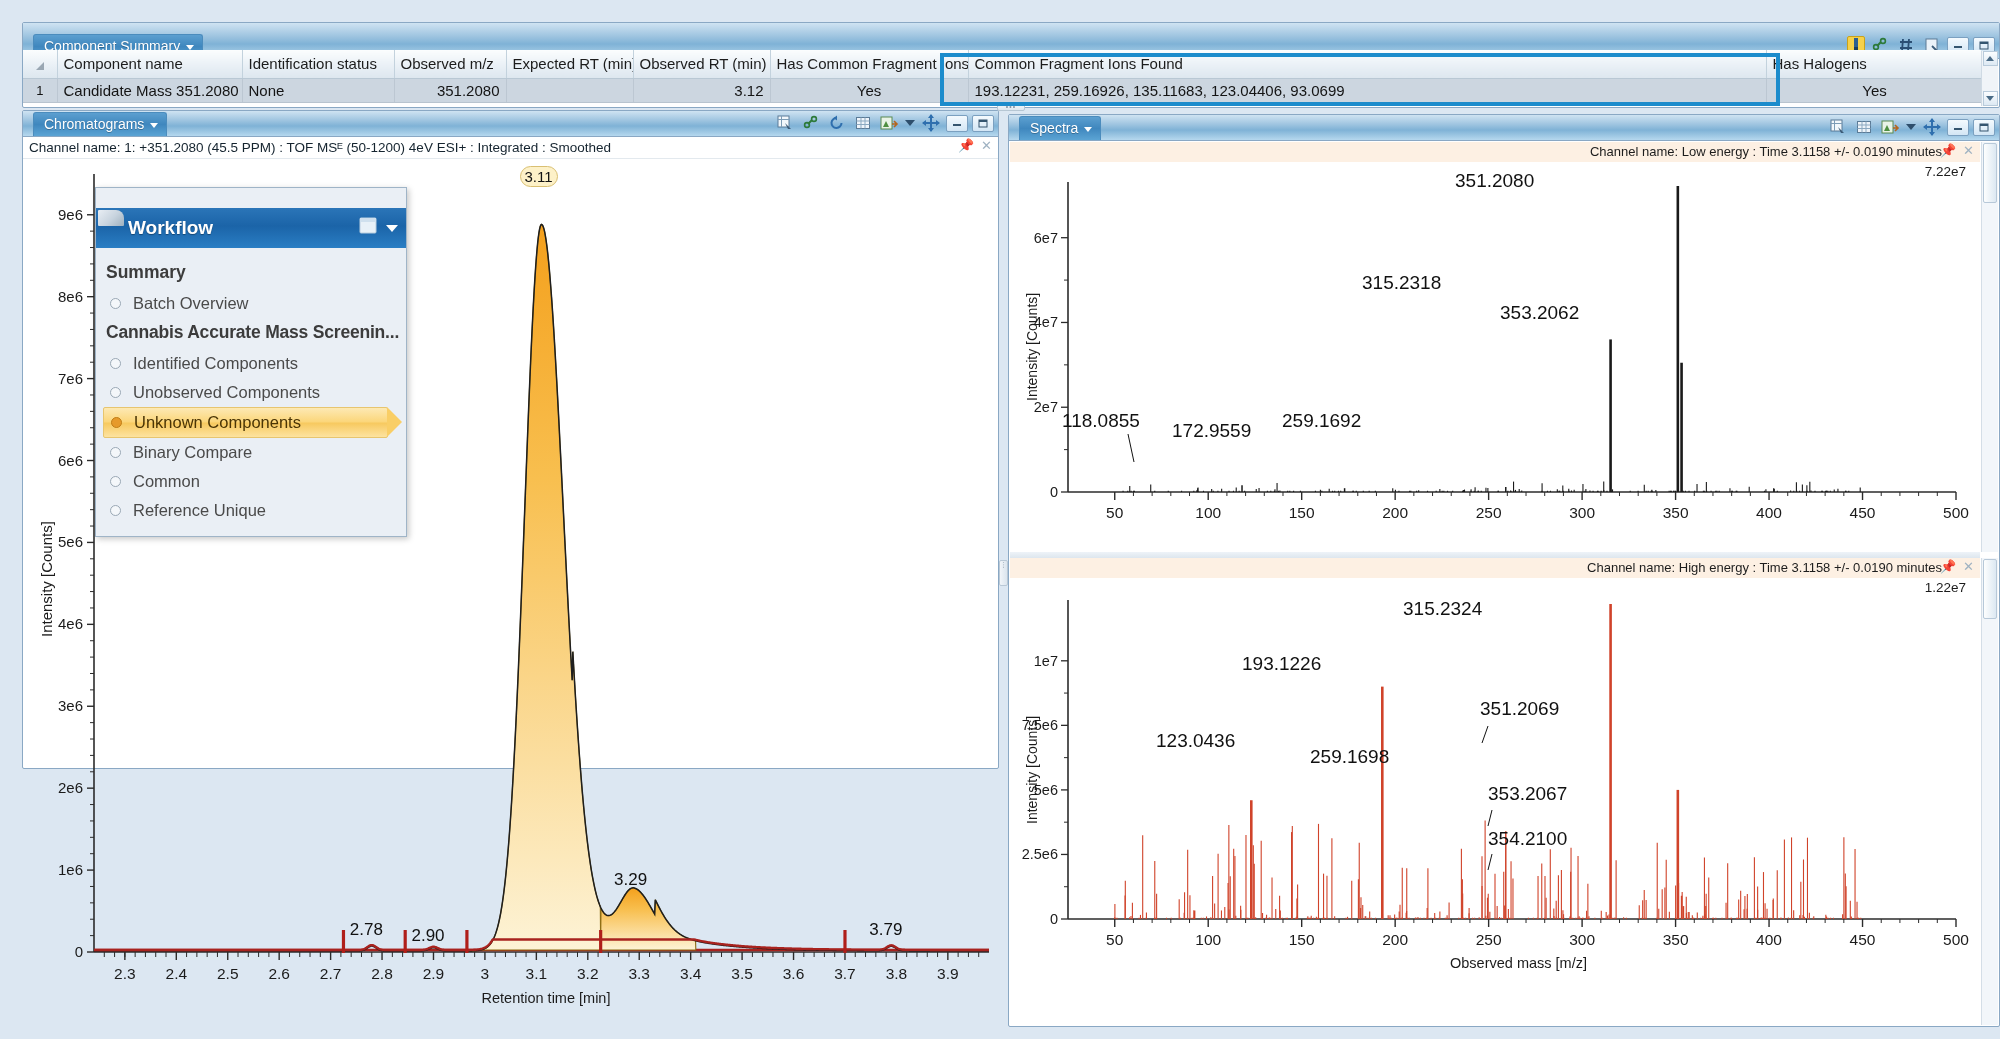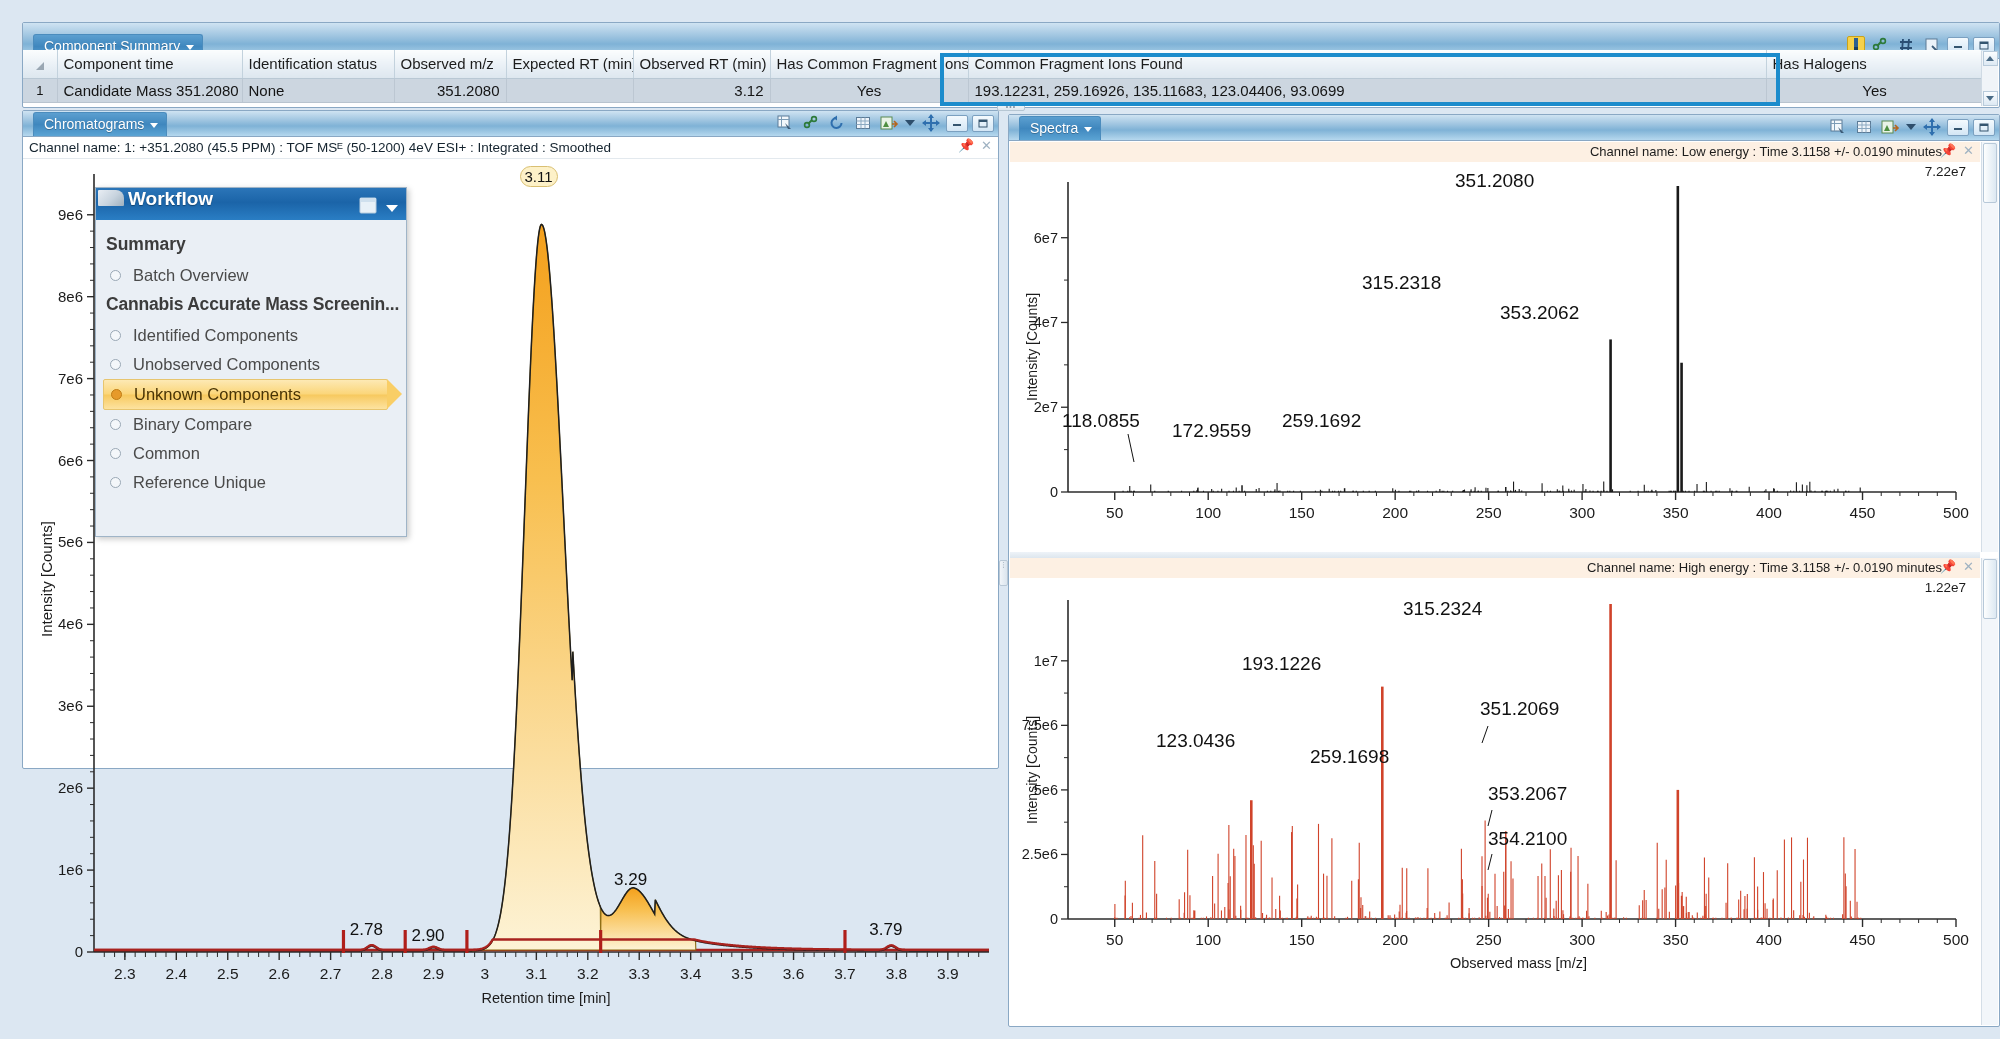--- a/index.html
+++ b/index.html
@@ -137,23 +137,23 @@
   }
 
   
   #workflow {
     position: absolute; left: 95px; top: 187px; width: 312px; height: 350px;
     background: #eaeff5; border: 1px solid #9fb4c7;
     box-shadow: 2px 2px 6px rgba(0,0,0,0.22);
     z-index: 20;
   }
   #wf-head {
-    height: 32px; position: relative;
+    height: 40px; position: relative;
     background: linear-gradient(to bottom, #2b75b8 0%, #1b64a8 45%, #2a7ec4 100%);
-    display: flex; align-items: flex-start;
+    display: flex; align-items: center; margin-top: 20px;
   }
   #wf-head .wf-title {
     margin-left: 32px; color: #ffffff; font-size: 19px; font-weight: bold;
     text-shadow: 0 1px 1px rgba(0,0,0,0.35);
   }
   #wf-dogear {
     position: absolute; left: 2px; top: 2px; width: 26px; height: 16px;
     background: linear-gradient(135deg, #e9eef4 0%, #c7d3de 55%, #9fb0be 100%);
     border-radius: 1px 8px 1px 1px;
   }
@@ -276,21 +276,21 @@
             <col style="width:137px">
             <col style="width:198px">
             <col style="width:798px">
             <col style="width:217px">
         </colgroup>
         <thead>
           <tr>
             <th class="corner">
                 <div class="corner-tri"></div>
               </th>
-            <th>Component time</th>
+            <th>Component name</th>
             <th>Identification status</th>
             <th>Observed m/z</th>
             <th>Expected RT (min)</th>
             <th>Observed RT (min)</th>
             <th>Has Common Fragment Ions</th>
             <th>Common Fragment Ions Found</th>
             <th>Has Halogens</th>
           </tr>
         </thead>
         <tbody>

